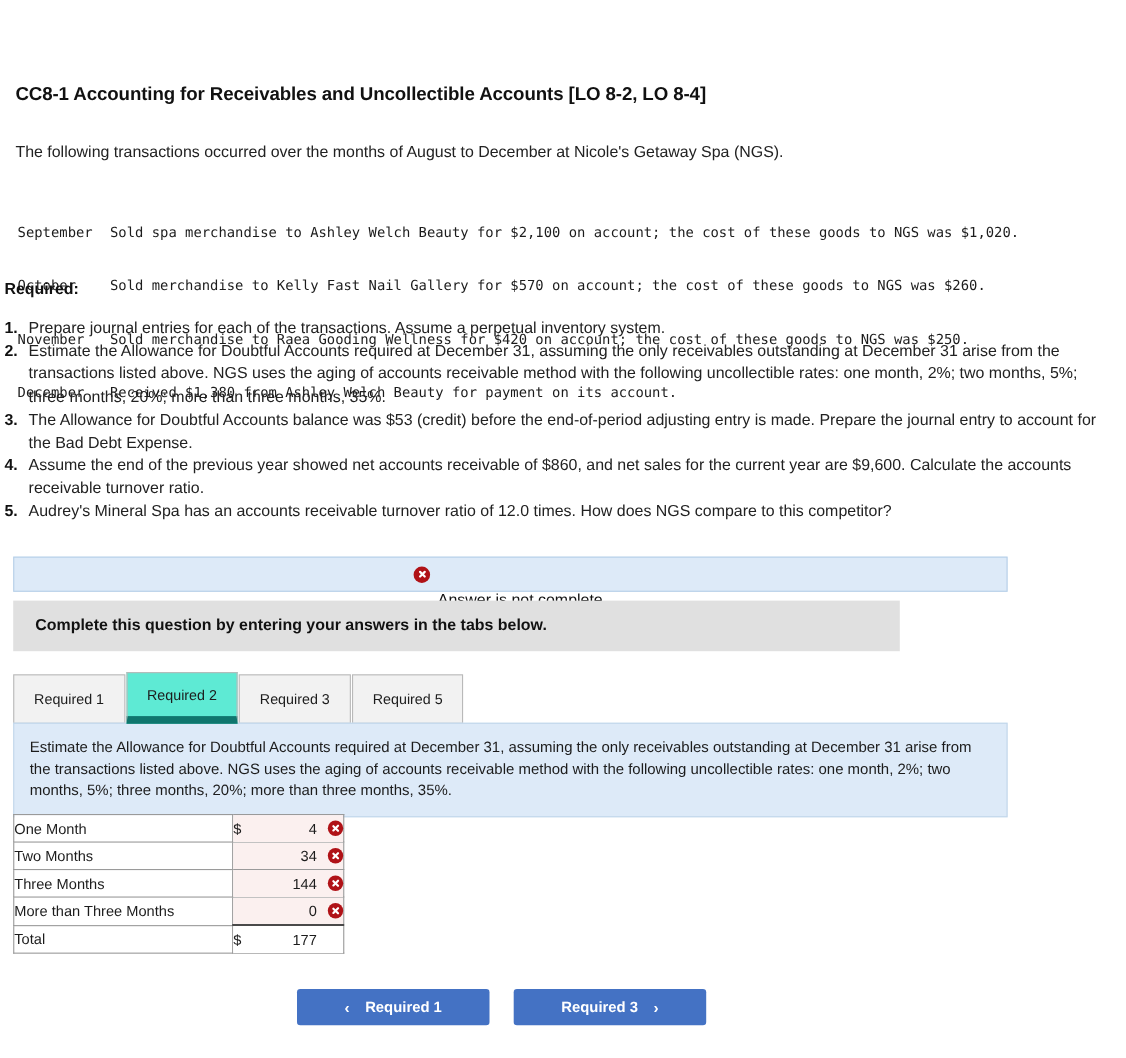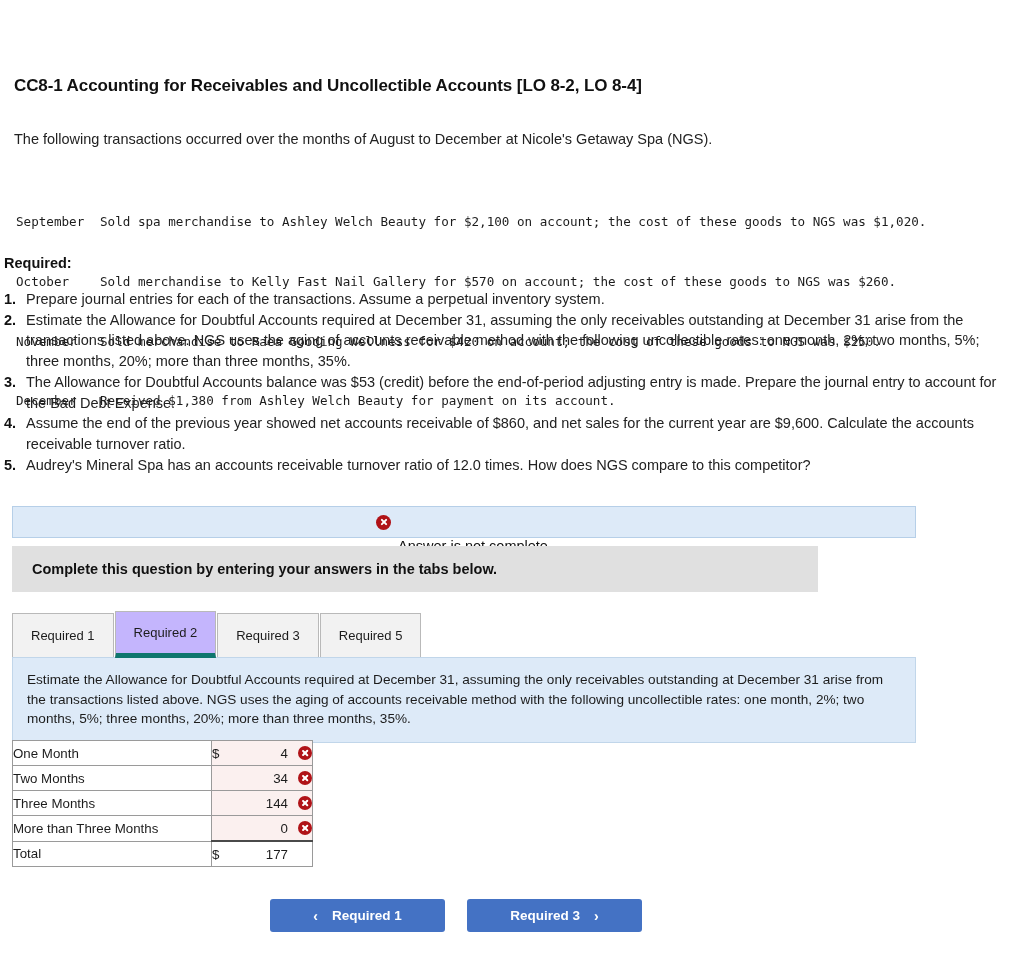--- a/index.html
+++ b/index.html
@@ -39,21 +39,21 @@
   .txn-block {
     position: absolute;
     left: 16px;
     top: 171px;
     font-family: "DejaVu Sans Mono", "Liberation Mono", monospace;
     font-size: 12.6px;
     line-height: 16.2px;
     color: #1c1c1c;
     white-space: pre;
   }
-  .txn-row { display: block; margin-top: 11px; }
+  .txn-row { display: block; }
   .txn-month {
     display: inline-block;
     width: 84px;
   }
 
   
   .required-heading {
     position: absolute;
     left: 4px;
     top: 255px;
@@ -166,22 +166,22 @@
     justify-content: center;
     font-size: 13px;
     color: #1c1c1c;
     background: #f2f2f2;
     border: 1px solid #b9b9b9;
     border-bottom: 1px solid #b9b9b9;
     margin-right: 1px;
     cursor: pointer;
   }
   .tab.active {
-    background: #c4b5fd;
-    border-bottom: 5px solid #0f766e;
+    background: #5eead4;
+    border-bottom: 7px solid #0f766e;
     height: 47px;
     position: relative;
     z-index: 2;
   }
 
   
   .question-panel {
     position: absolute;
     left: 12px;
     top: 657px;

